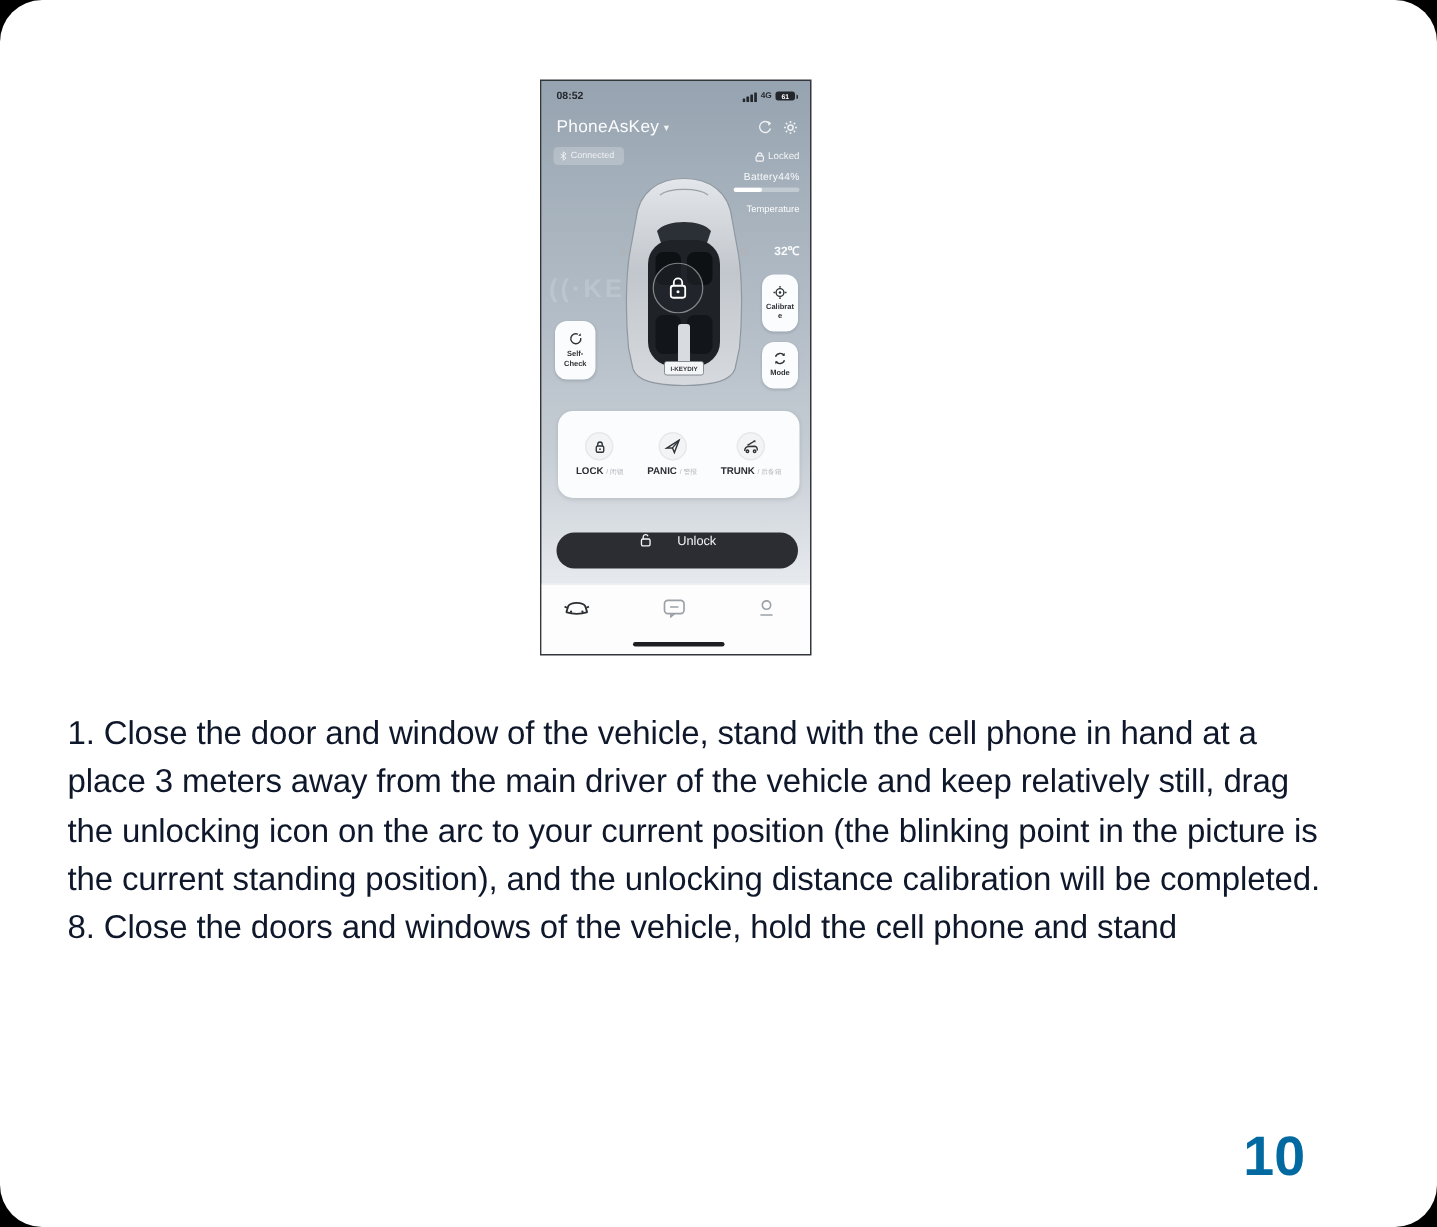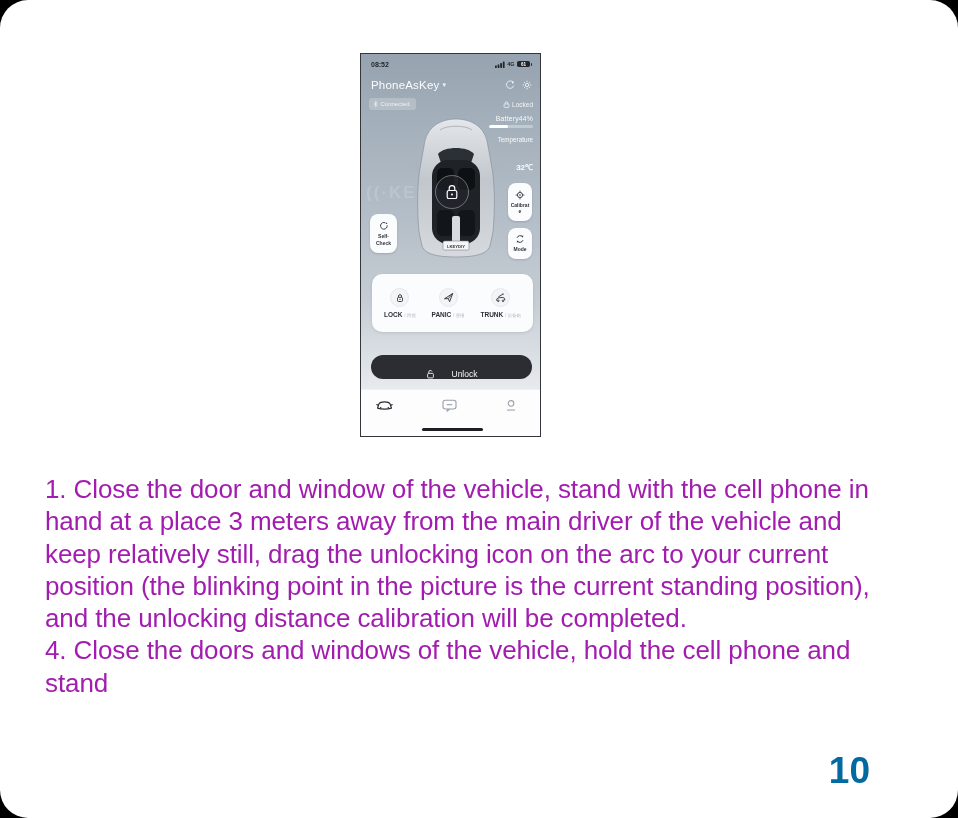--- a/index.html
+++ b/index.html
@@ -61,34 +61,34 @@
   .remote-card { position:absolute; left:11px; top:220px; width:161px; height:58px; z-index:3;
     background:#fbfcfd; border-radius:10px; box-shadow:0 1px 3px rgba(30,40,50,0.12);
     display:flex; justify-content:space-around; align-items:center; padding:0 4px; }
   .remote-btn { display:flex; flex-direction:column; align-items:center; gap:4px; }
   .remote-icon-circle { width:19px; height:19px; border-radius:50%; background:#f3f4f6;
     border:0.5px solid #e6e8eb; display:flex; align-items:center; justify-content:center; }
   .remote-label { font-size:6.5px; font-weight:bold; color:#2b2f34; white-space:nowrap; }
   .remote-sub { font-size:4.5px; font-weight:normal; color:#b4b8bd; }
 
   .unlock-btn { position:absolute; left:10px; top:301px; width:161px; height:24px; z-index:3;
-    background:#2b2d32; border-radius:12px; display:flex; align-items:flex-end; justify-content:center;
+    background:#2b2d32; border-radius:12px; display:flex; align-items:flex-start; justify-content:center;
     gap:17px; color:#f4f5f6; font-size:8.5px; font-weight:500; }
 
   .pnav { position:absolute; left:0; right:0; bottom:0; height:47px; background:#fdfdfe;
     border-top:0.5px solid rgba(0,0,0,0.05); z-index:4; }
   .pnav-icons { position:absolute; top:9px; left:14px; right:22px; display:flex;
     justify-content:space-between; align-items:center; }
   .home-indicator { position:absolute; bottom:5px; left:61px; width:61px; height:3px;
     border-radius:2px; background:#1d1f22; }
 
   
   .text-block { position:absolute; left:45px; top:473px; width:836px; }
   .doc-heading { color:#2b7ac6; font-size:23px; font-weight:400; margin-bottom:5px; }
-  .doc-para { color:#a21caf; font-size:26px; line-height:32.3px; font-weight:400; letter-spacing:-0.1px; }
+  .doc-para { color:#0f172a; font-size:22px; line-height:32.3px; font-weight:400; letter-spacing:-0.1px; }
   .page-number { position:absolute; right:88px; top:750px; color:#0369a1; font-size:37px; font-weight:bold; }
 
   svg { display:block; }
 </style>
 </head>
 <body>
 
 <div class="page">
 
   <div class="phone">
@@ -318,18 +318,18 @@
           </svg>
         </span>
       </div>
       <div class="home-indicator"></div>
     </div>
 
   </div>
 
   <div class="text-block">
     <div class="doc-para">1. Close the door and window of the vehicle, stand with the cell phone in hand at a place 3 meters away from the main driver of the vehicle and keep relatively still, drag the unlocking icon on the arc to your current position (the blinking point in the picture is the current standing position), and the unlocking distance calibration will be completed.</div>
-    <div class="doc-para">4. Close the doors and windows of the vehicle, hold the cell phone and stand</div>
+    <div class="doc-para">8. Close the doors and windows of the vehicle, hold the cell phone and stand</div>
   </div>
 
   <div class="page-number">10</div>
 
 </div>
 
 </body></html>

